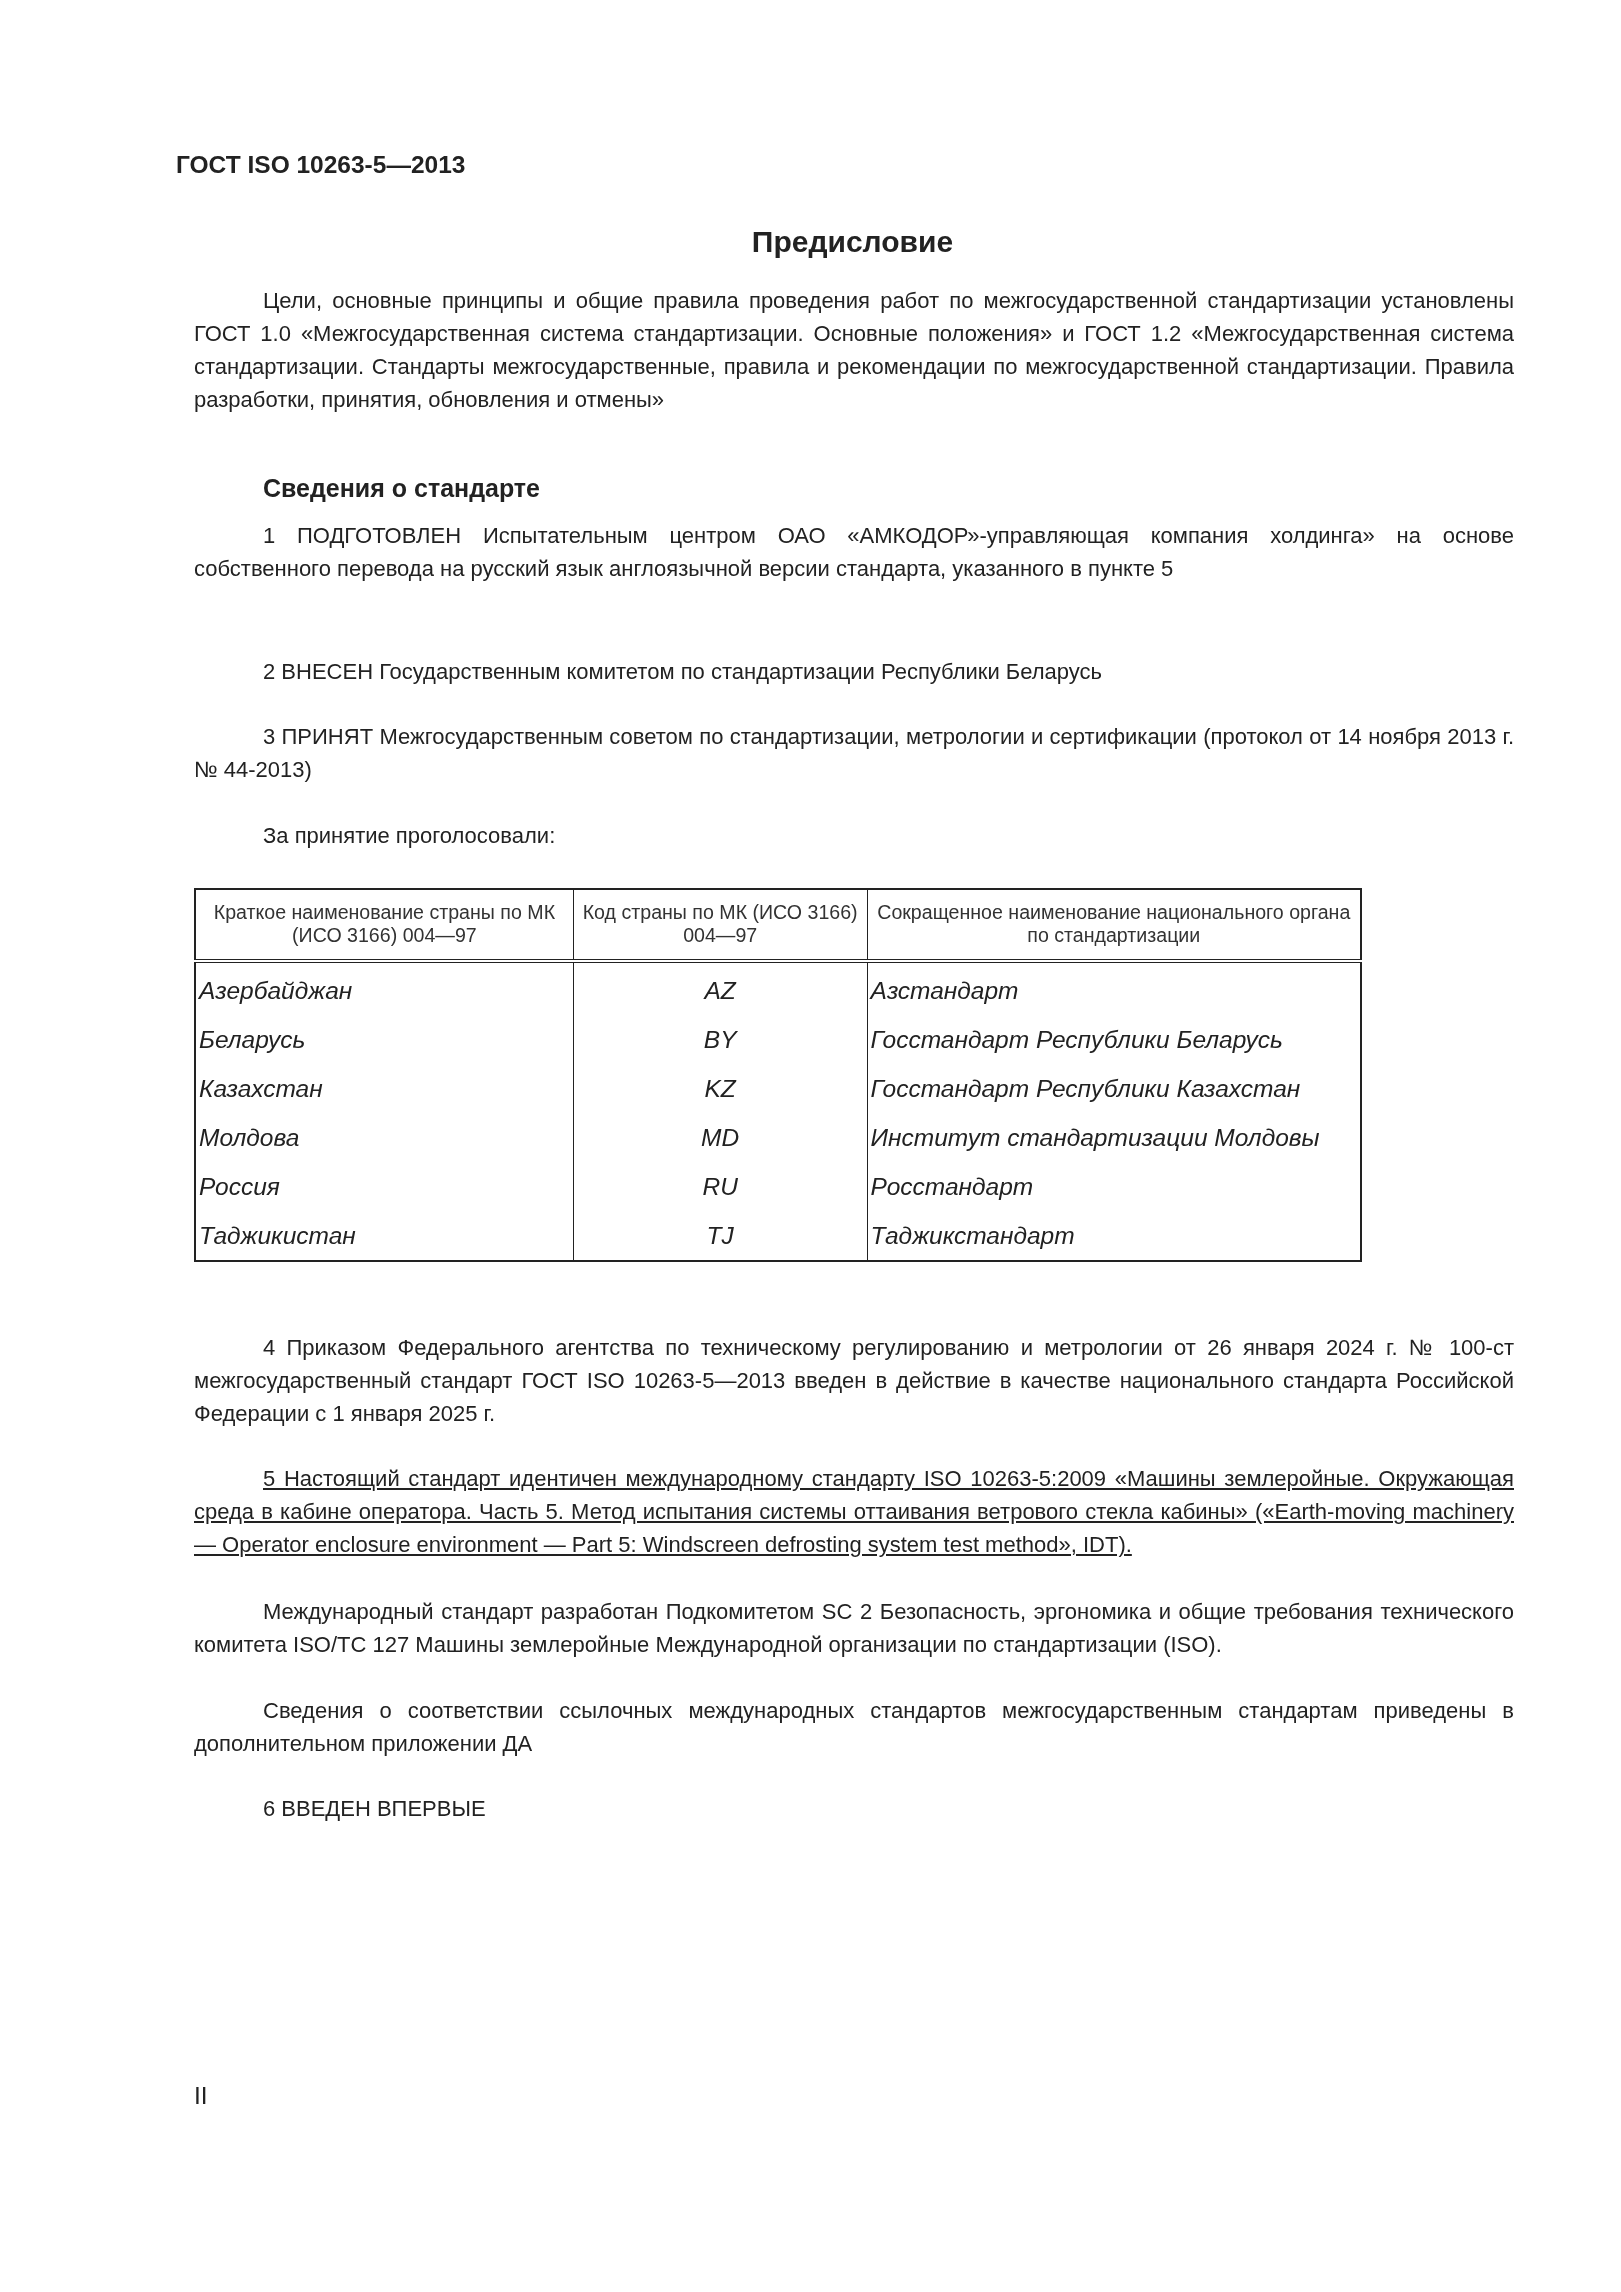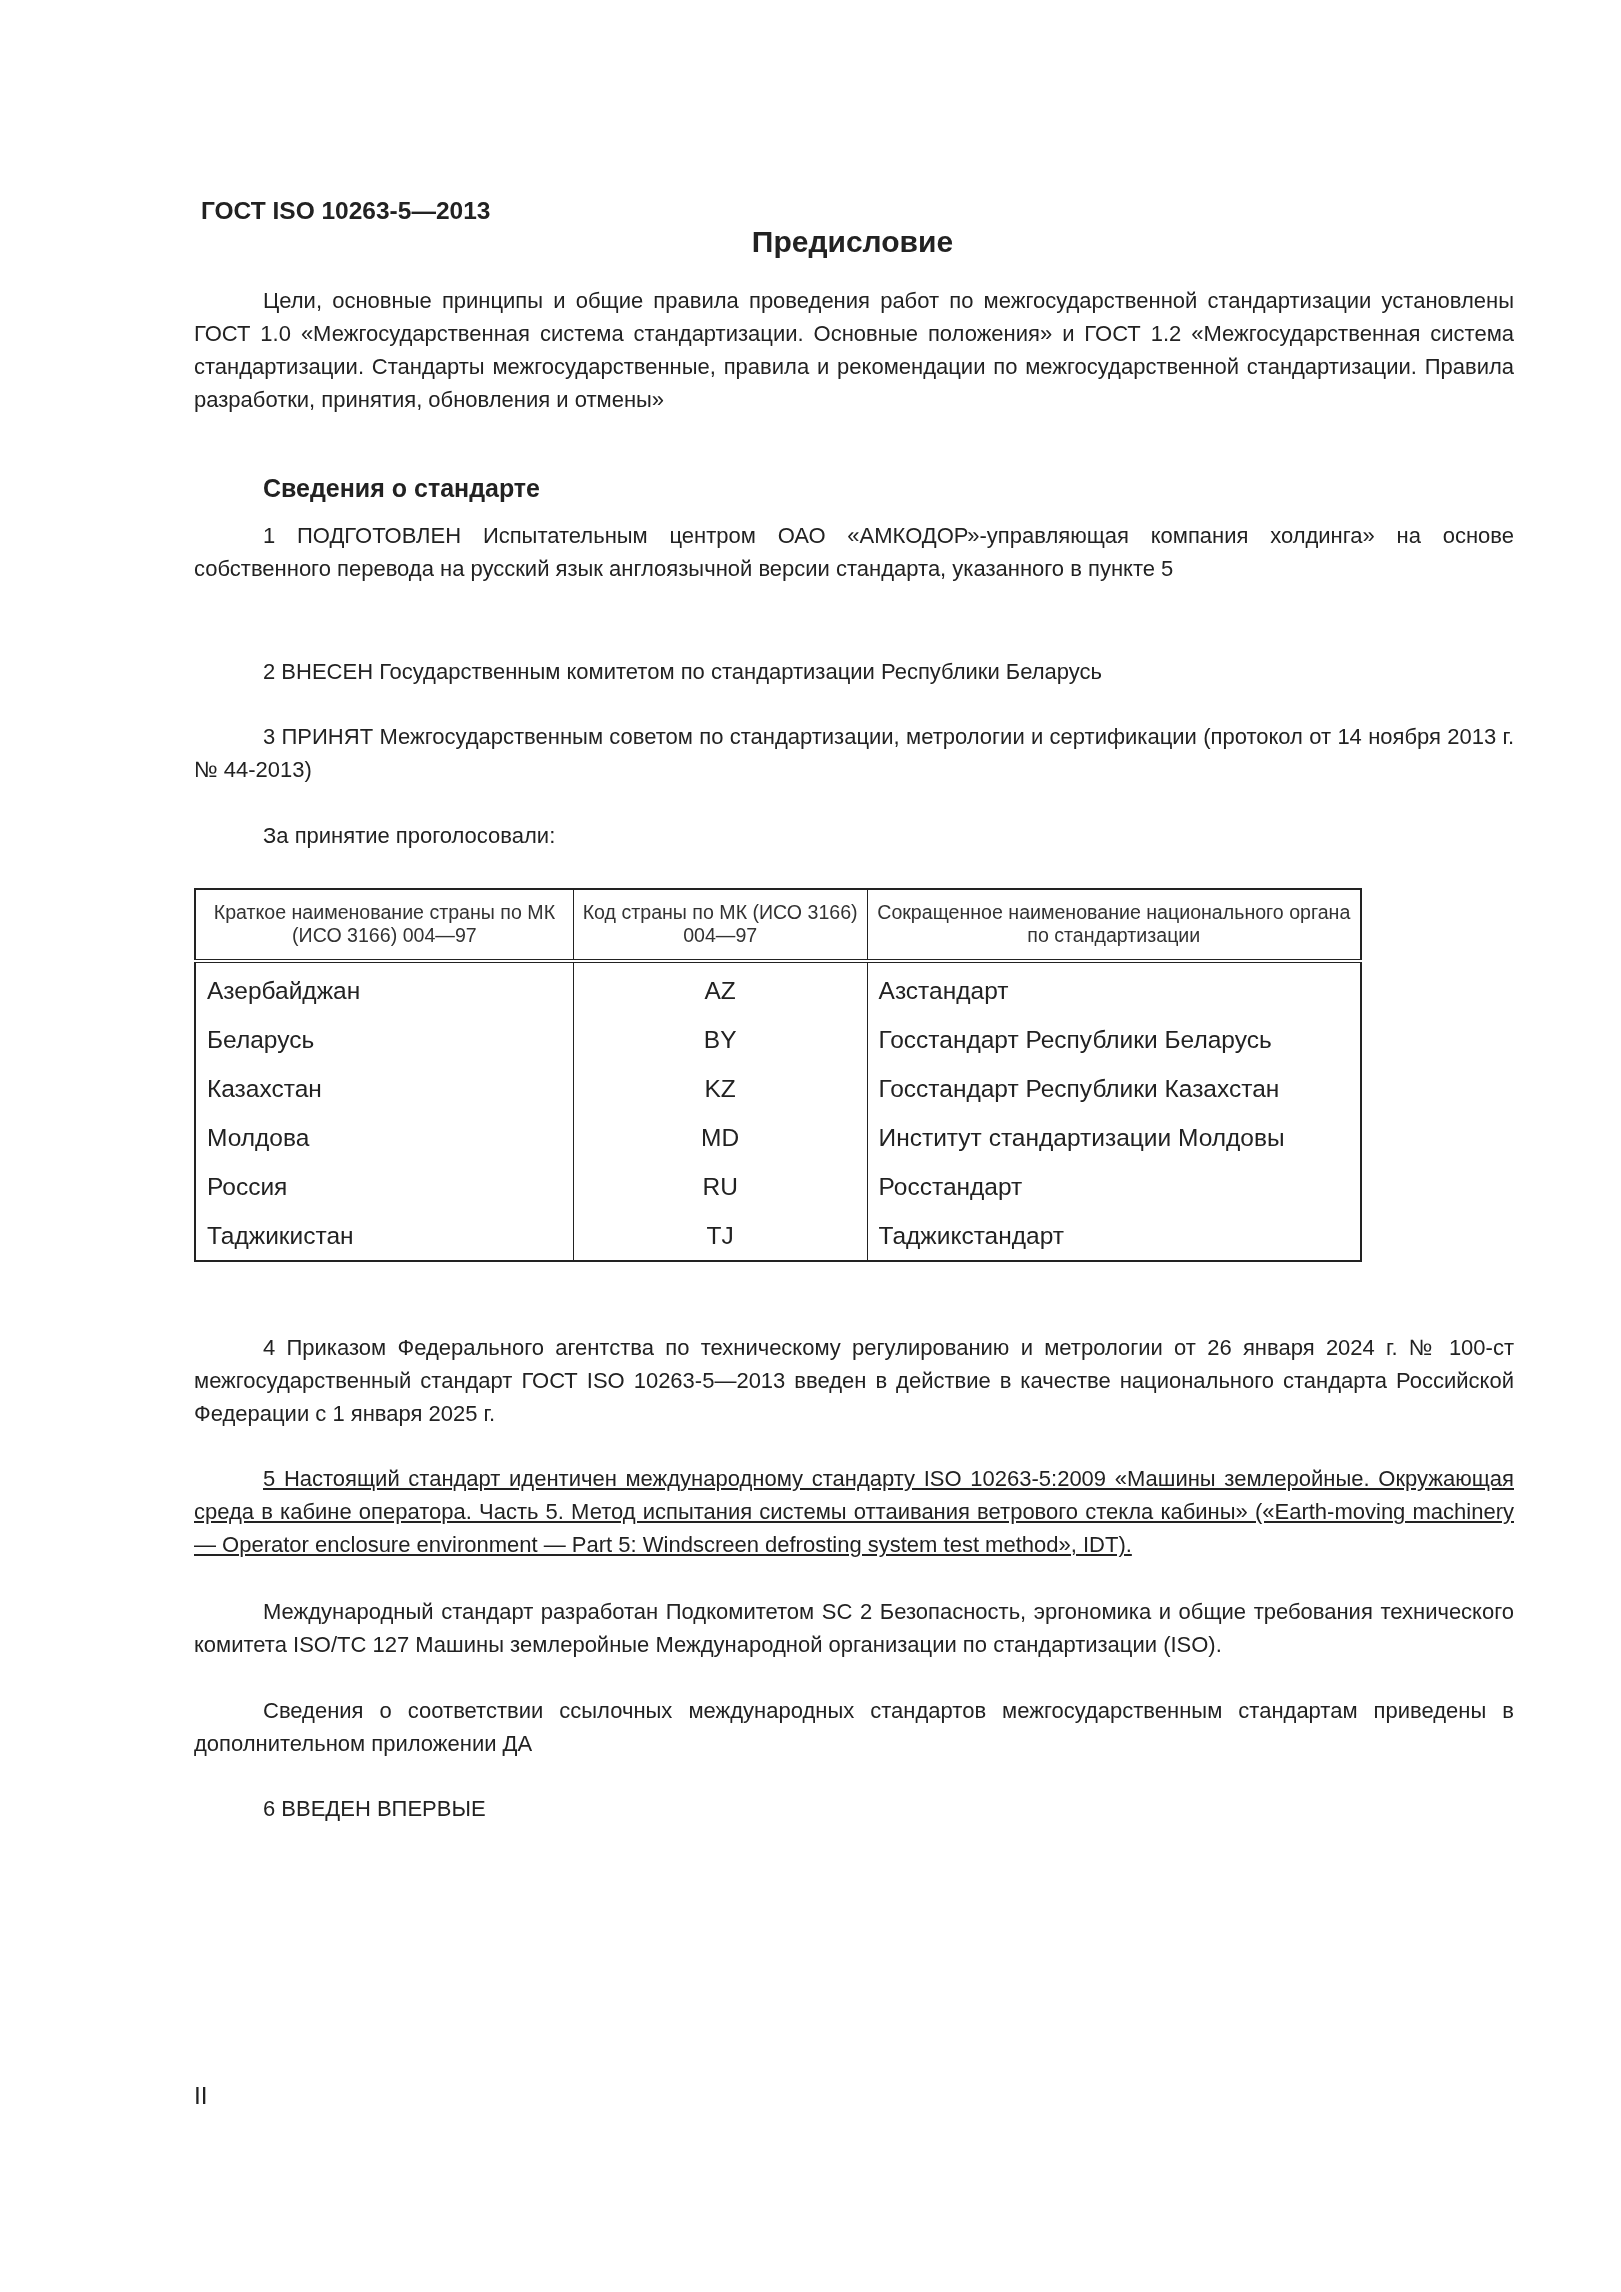--- a/index.html
+++ b/index.html
@@ -1,29 +1,29 @@
 <!DOCTYPE html>
 <html><head>
 <meta charset="utf-8">
 <style>
   html, body { margin: 0; padding: 0; background: #ffffff; }
   body { width: 1621px; height: 2293px; position: relative; overflow: hidden;
          font-family: "Liberation Sans", sans-serif; color: #222222; }
   .abs { position: absolute; }
-  .doc-header { left: 201px; top: 151px; font-size: 24.5px; font-weight: bold; margin-top: 46px; }
+  .doc-header { left: 176px; top: 151px; font-size: 24.5px; font-weight: bold; }
   .title { left: 0; width: 1705px; top: 225px; text-align: center; font-size: 30px; font-weight: bold; }
   .para { left: 194px; width: 1320px; font-size: 22px; line-height: 33px; text-align: justify; }
   .indent { text-indent: 69px; }
   .subhead { left: 263px; font-size: 25px; font-weight: bold; }
   table { position: absolute; left: 194px; top: 888px; width: 1168px; border-collapse: collapse;
           border: 2px solid #222; font-size: 24.5px; }
   th { font-weight: normal; font-size: 19.6px; line-height: 23.5px; text-align: center; padding: 9.8px 5.9px;
        border-left: 1.5px solid #222; border-bottom: 4.9px double #222; height: 49px; color: #333; }
   th:first-child { border-left: none; }
-  td { border-left: 1.5px solid #222; padding: 0 11px; height: 49px; line-height: 27.4px; }
+  td { border-left: 1.5px solid #222; padding: 0 3px; height: 49px; line-height: 27.4px; font-style: italic; }
   td:first-child { border-left: none; }
   td.code { text-align: center; }
   tr.first-row td { padding-top: 3.9px; }
   .pagenum { left: 194px; top: 2082px; font-size: 24.5px; }
 </style>
 </head>
 <body>
 
 <div class="abs doc-header">ГОСТ ISO 10263-5—2013</div>
 

